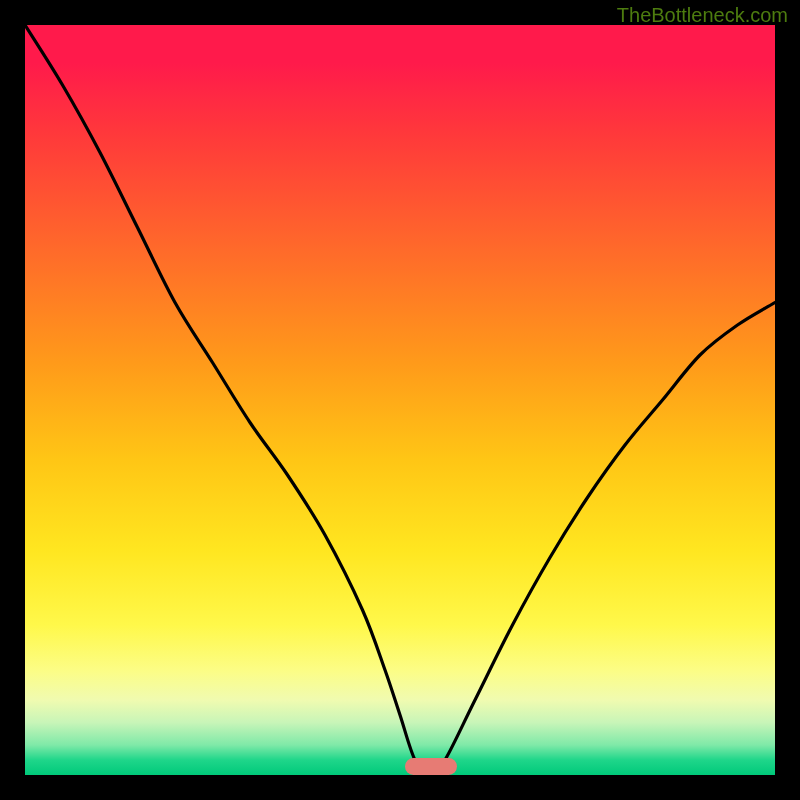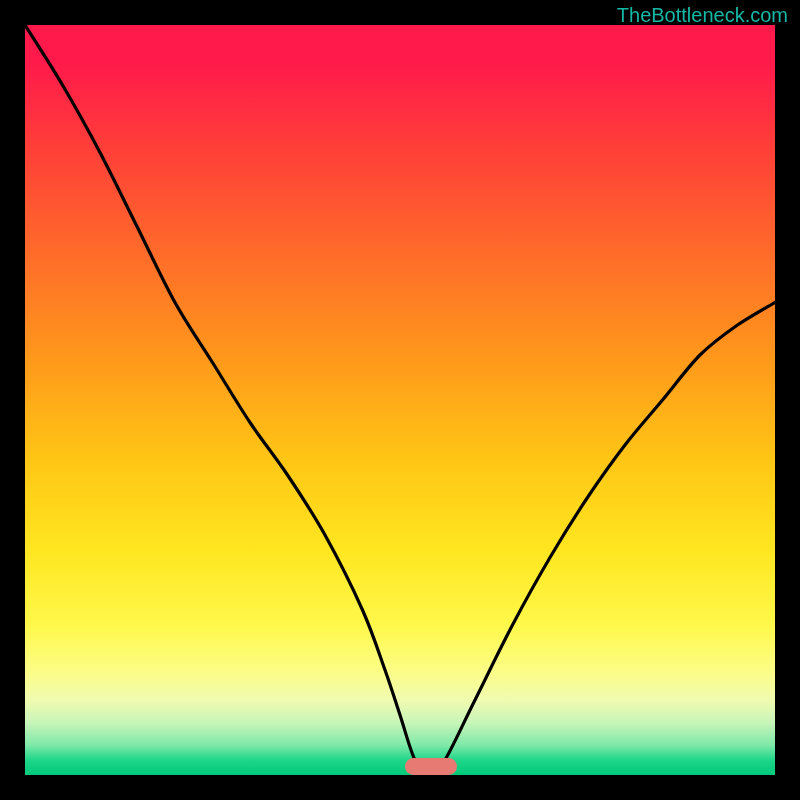--- a/index.html
+++ b/index.html
@@ -45,21 +45,21 @@
       #c8f5b8 93%,
       #7fe9a8 96%,
       #1fd68a 98%,
       #00c97a 100%
     );
   }
   .watermark {
     position: absolute;
     top: 4px;
     right: 12px;
-    color: #14b8a6;
+    color: #4d7c0f;
     font-size: 20px;
     font-weight: 400;
     letter-spacing: 0;
   }
   svg.curve {
     position: absolute;
     inset: 0;
   }
   .marker {
     position: absolute;

